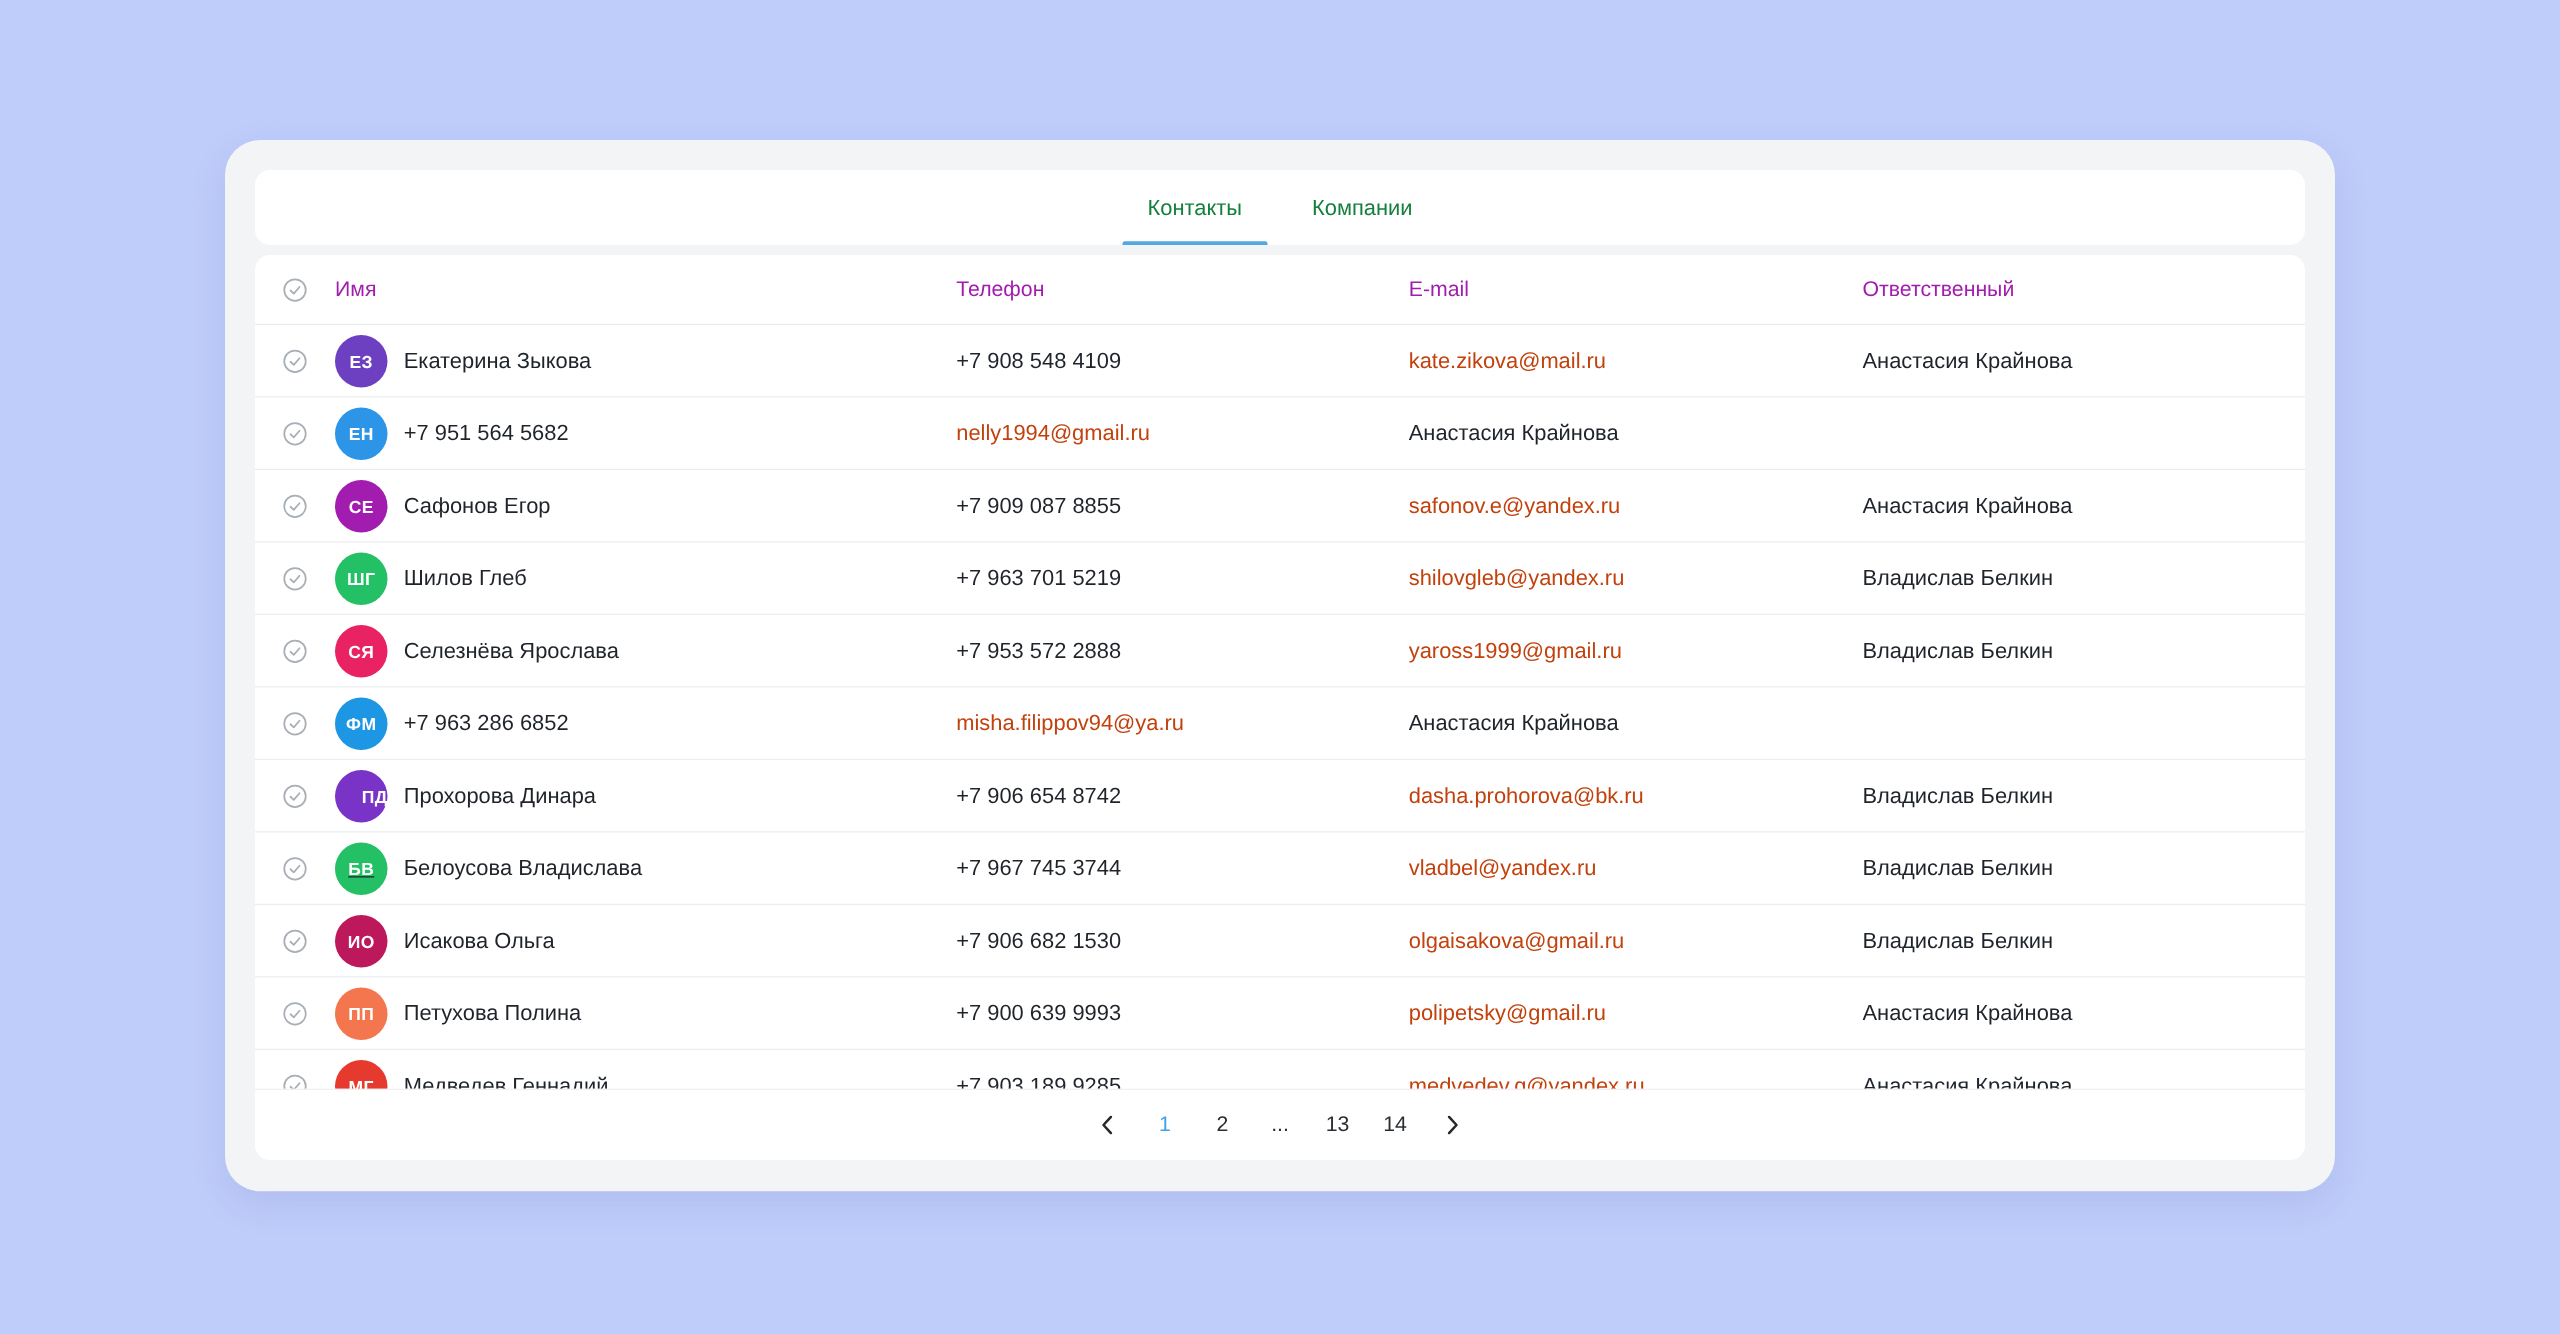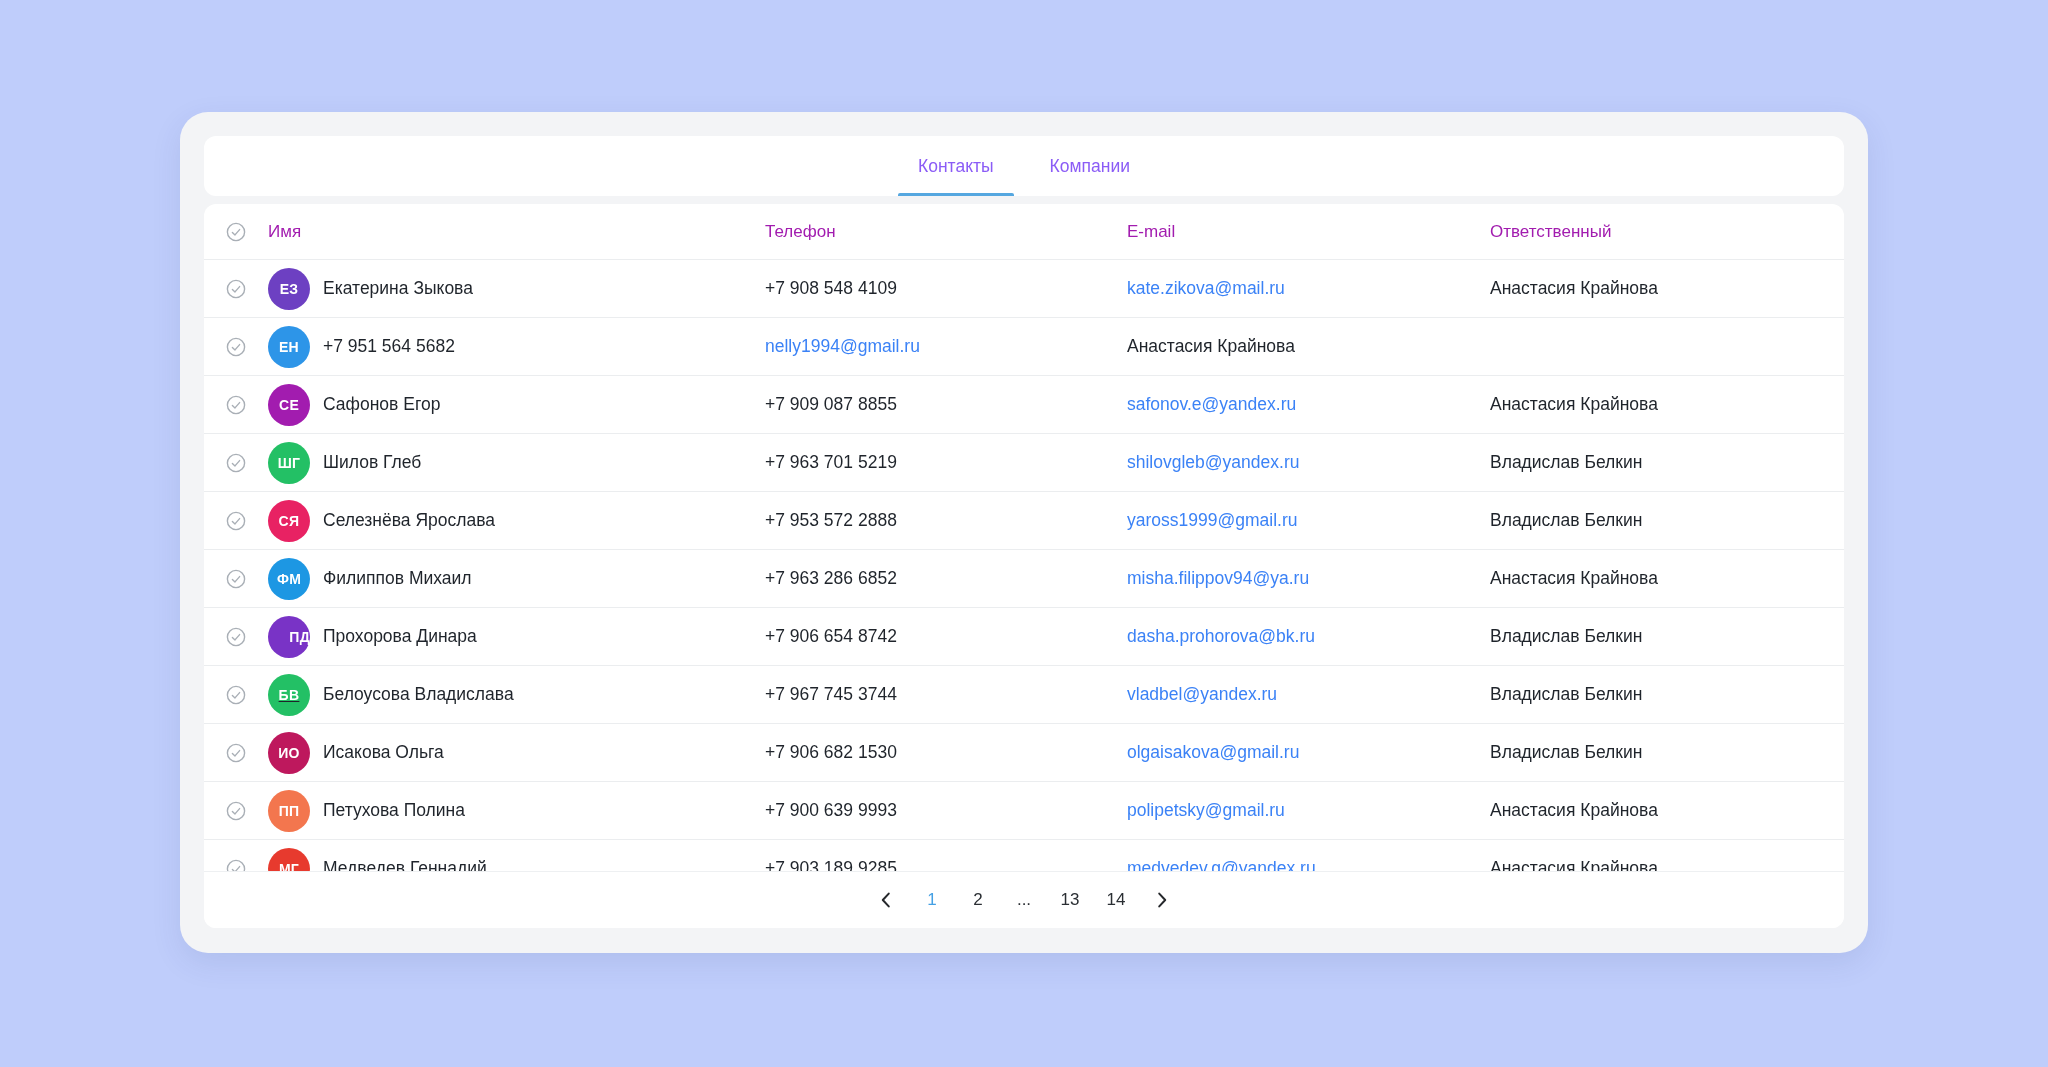--- a/index.html
+++ b/index.html
@@ -15,21 +15,21 @@
     box-shadow:0 10px 30px rgba(40,60,120,0.10);
   }
   
   .tabbar{
     position:absolute;left:24px;top:24px;width:1640px;height:60px;
     background:#ffffff;border-radius:12px;
     display:flex;align-items:stretch;justify-content:center;gap:16px;
   }
   .tab{
     position:relative;display:flex;align-items:center;
-    padding:0 20px;font-size:17.5px;color:#8b5cf6;cursor:pointer;justify-content:center;
+    padding:0 20px;font-size:17.5px;color:#15803d;cursor:pointer;justify-content:center;
   }
   .tab .underline{
     display:none;position:absolute;left:0;right:0;bottom:0;height:3px;
     border-radius:2px 2px 0 0;background:#55a7e0;
   }
   .tab.active .underline{display:block;}
   
   .table{
     position:absolute;left:24px;top:92px;width:1640px;height:724px;
     background:#ffffff;border-radius:12px;overflow:hidden;
@@ -48,21 +48,21 @@
   .thead .hname{grid-column:2 / span 2;}
   .row{height:58px;border-bottom:1px solid #ebedef;font-size:17.5px;color:#1f242b;}
   .cb{width:20px;height:20px;display:inline-flex;}
   .cb svg{display:block;}
   .avatar{
     width:42px;height:42px;border-radius:50%;
     display:flex;align-items:center;justify-content:center;
   }
   .avatar i{font-style:normal;font-weight:bold;font-size:14px;color:#ffffff;letter-spacing:.3px;}
   .cell{white-space:nowrap;overflow:hidden;text-overflow:ellipsis;padding-right:16px;}
-  a.email{color:#3b82f6;text-decoration:none;cursor:pointer;margin-top:19px;}
+  a.email{color:#c2410c;text-decoration:none;cursor:pointer;margin-top:19px;}
   
   .pager{
     position:absolute;left:0;right:0;bottom:0;height:56px;
     background:#ffffff;border-top:1px solid #eef0f2;
     display:flex;align-items:center;justify-content:center;gap:18px;
   }
   .pg-item{
     min-width:28px;height:32px;display:flex;align-items:center;justify-content:center;
     font-size:17px;color:#2a2e33;cursor:pointer;border-radius:6px;
   }
@@ -183,21 +183,20 @@
   <div class="grid-row row">
     <span class="cb">
       <svg width="20" height="20" viewBox="0 0 20 20">
         <circle cx="10" cy="10" r="8.6" fill="none" stroke="#a9afb6" stroke-width="1.4"></circle>
         <path d="M6.4 10.4 L9 12.9 L13.6 7.6" fill="none" stroke="#a9afb6" stroke-width="1.4" stroke-linecap="round" stroke-linejoin="round"></path>
       </svg>
     </span>
     <span class="avatar" style="background: rgb(29, 151, 227);">
             <i>ФМ</i>
           </span>
-    <span class="cell">Филиппов Михаил</span>
     <span class="cell">+7 963 286 6852</span>
     <span class="cell"><a class="email">misha.filippov94@ya.ru</a></span>
     <span class="cell">Анастасия Крайнова</span>
   </div>
 
   <div class="grid-row row">
     <span class="cb">
       <svg width="20" height="20" viewBox="0 0 20 20">
         <circle cx="10" cy="10" r="8.6" fill="none" stroke="#a9afb6" stroke-width="1.4"></circle>
         <path d="M6.4 10.4 L9 12.9 L13.6 7.6" fill="none" stroke="#a9afb6" stroke-width="1.4" stroke-linecap="round" stroke-linejoin="round"></path>

